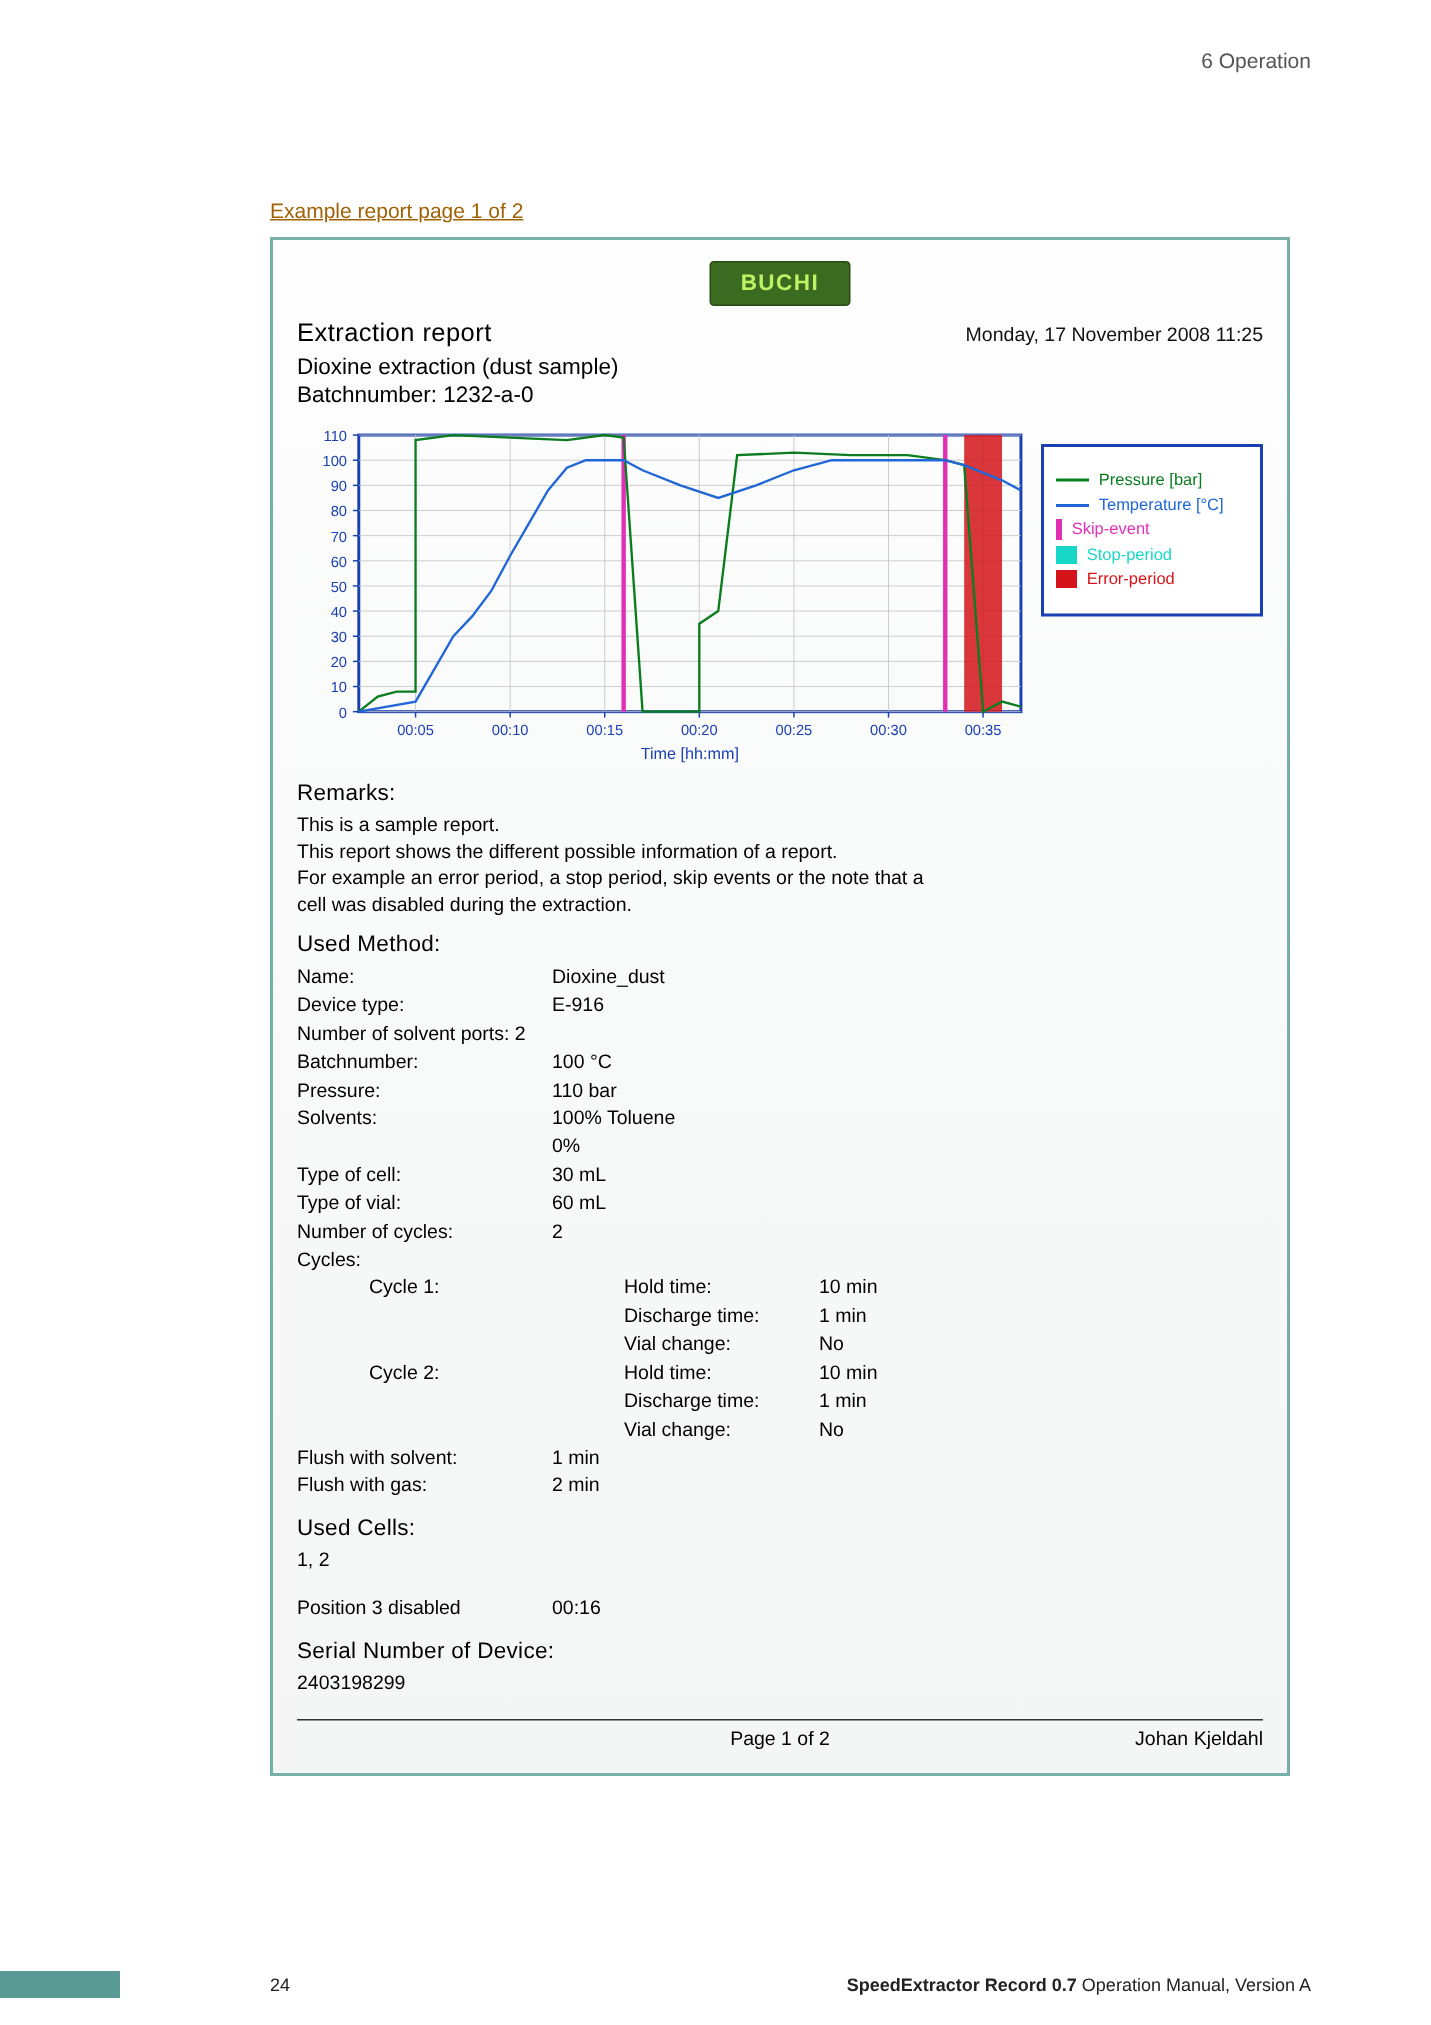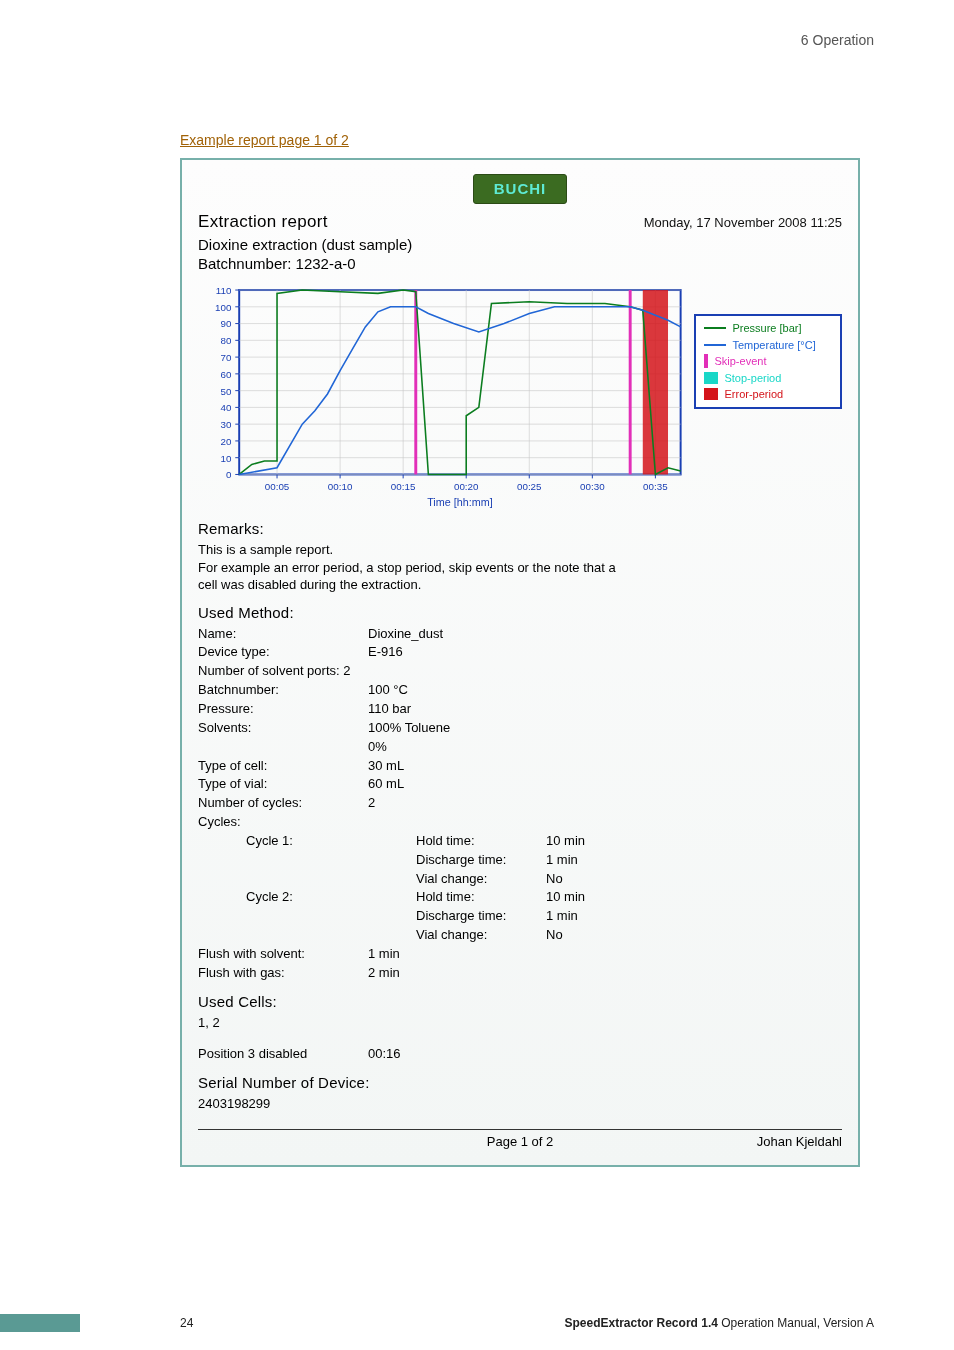--- a/index.html
+++ b/index.html
@@ -38,21 +38,21 @@
     background: linear-gradient(#fdfdfd,#f3f6f5);
     padding: 10px 16px 16px 16px;
     box-sizing: border-box;
   }
   .logo {
     display: block;
     margin: 4px auto 8px auto;
     width: 92px;
     height: 28px;
     background: #3b6b21;
-    color: #5eead4;
+    color: #bef264;
     font-weight: bold;
     font-size: 15px;
     letter-spacing: 1px;
     line-height: 28px;
     text-align: center;
     border: 1px solid #2b4b16;
     border-radius: 3px;
   }
   .row-title {
     display: flex;
@@ -76,25 +76,25 @@
   .chart-wrap {
     margin-top: 8px;
     position: relative;
     display: flex;
     align-items: flex-start;
   }
   svg.chart { display:block; }
   .legend-box {
     border: 2px solid #1a3fb3;
     background: #fff;
-    padding: 4px 8px;
+    padding: 14px 8px;
     font-size: 11px;
     line-height: 1.5;
     margin-left: 6px;
-    margin-top: 34px;
+    margin-top: 16px;
     width: 130px;
   }
   .legend-row { display:flex; align-items:center; gap:6px; white-space: nowrap;}
   .lg-line { width:22px; height:2px; background:currentColor; }
   .lg-bar  { width:4px; height:14px; background:currentColor; }
   .lg-sq   { width:14px; height:12px; background:currentColor; }
   .section {
     margin-top: 10px;
     font-size: 15px;
     letter-spacing: .2px;
@@ -250,20 +250,21 @@
         <div class="legend-row">
           <span class="lg-sq" style="background:#d4141a"></span>
           <span style="color:#d4141a">Error-period</span>
         </div>
       </div>
     </div>
 
     <div class="section">Remarks:</div>
     <div class="body-text" id="remarks-body">
         <div>This is a sample report.</div>
+        <div>This report shows the different possible information of a report.</div>
         <div>For example an error period, a stop period, skip events or the note that a</div>
         <div>cell was disabled during the extraction.</div>
       </div>
 
     <div class="section">Used Method:</div>
     <div class="kv-table" id="method-rows">
         <div class="kv-row">
           <div class="kv-label">Name:</div>
           <div class="kv-val">Dioxine_dust</div>
         </div>
@@ -363,17 +364,17 @@
       <div style="flex:1;text-align:center;font-size:13px">Page 1 of 2</div>
       <div style="flex:1;text-align:right;font-size:13px">Johan Kjeldahl</div>
     </div>
 
   </div>
 
   <div class="page-bottom-bar"></div>
   <div class="page-bottom">
     <span>24</span>
     <span>
-      <b>SpeedExtractor Record 1.4</b><span> Operation Manual, Version A</span>
+      <b>SpeedExtractor Record 0.7</b><span> Operation Manual, Version A</span>
     </span>
   </div>
 
 </div>
 
 </body></html>

